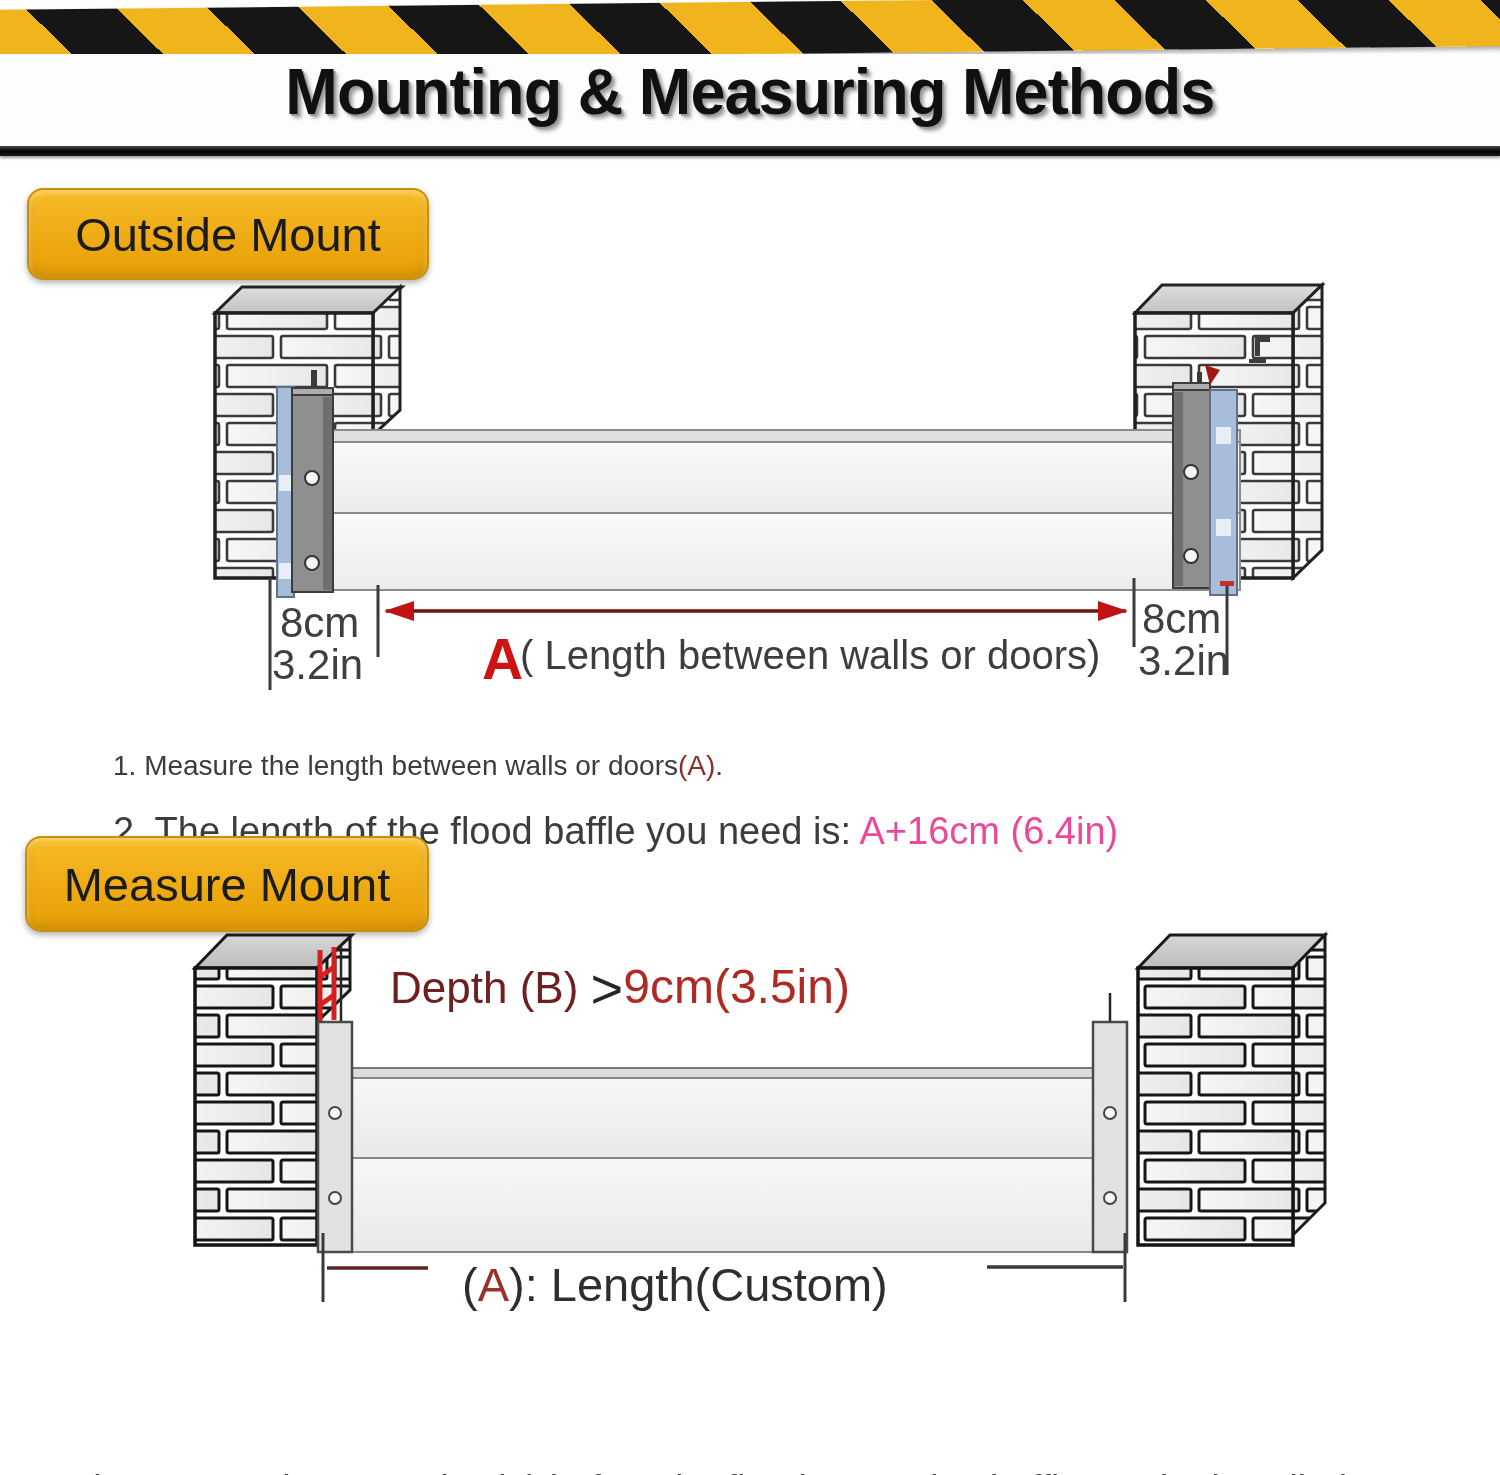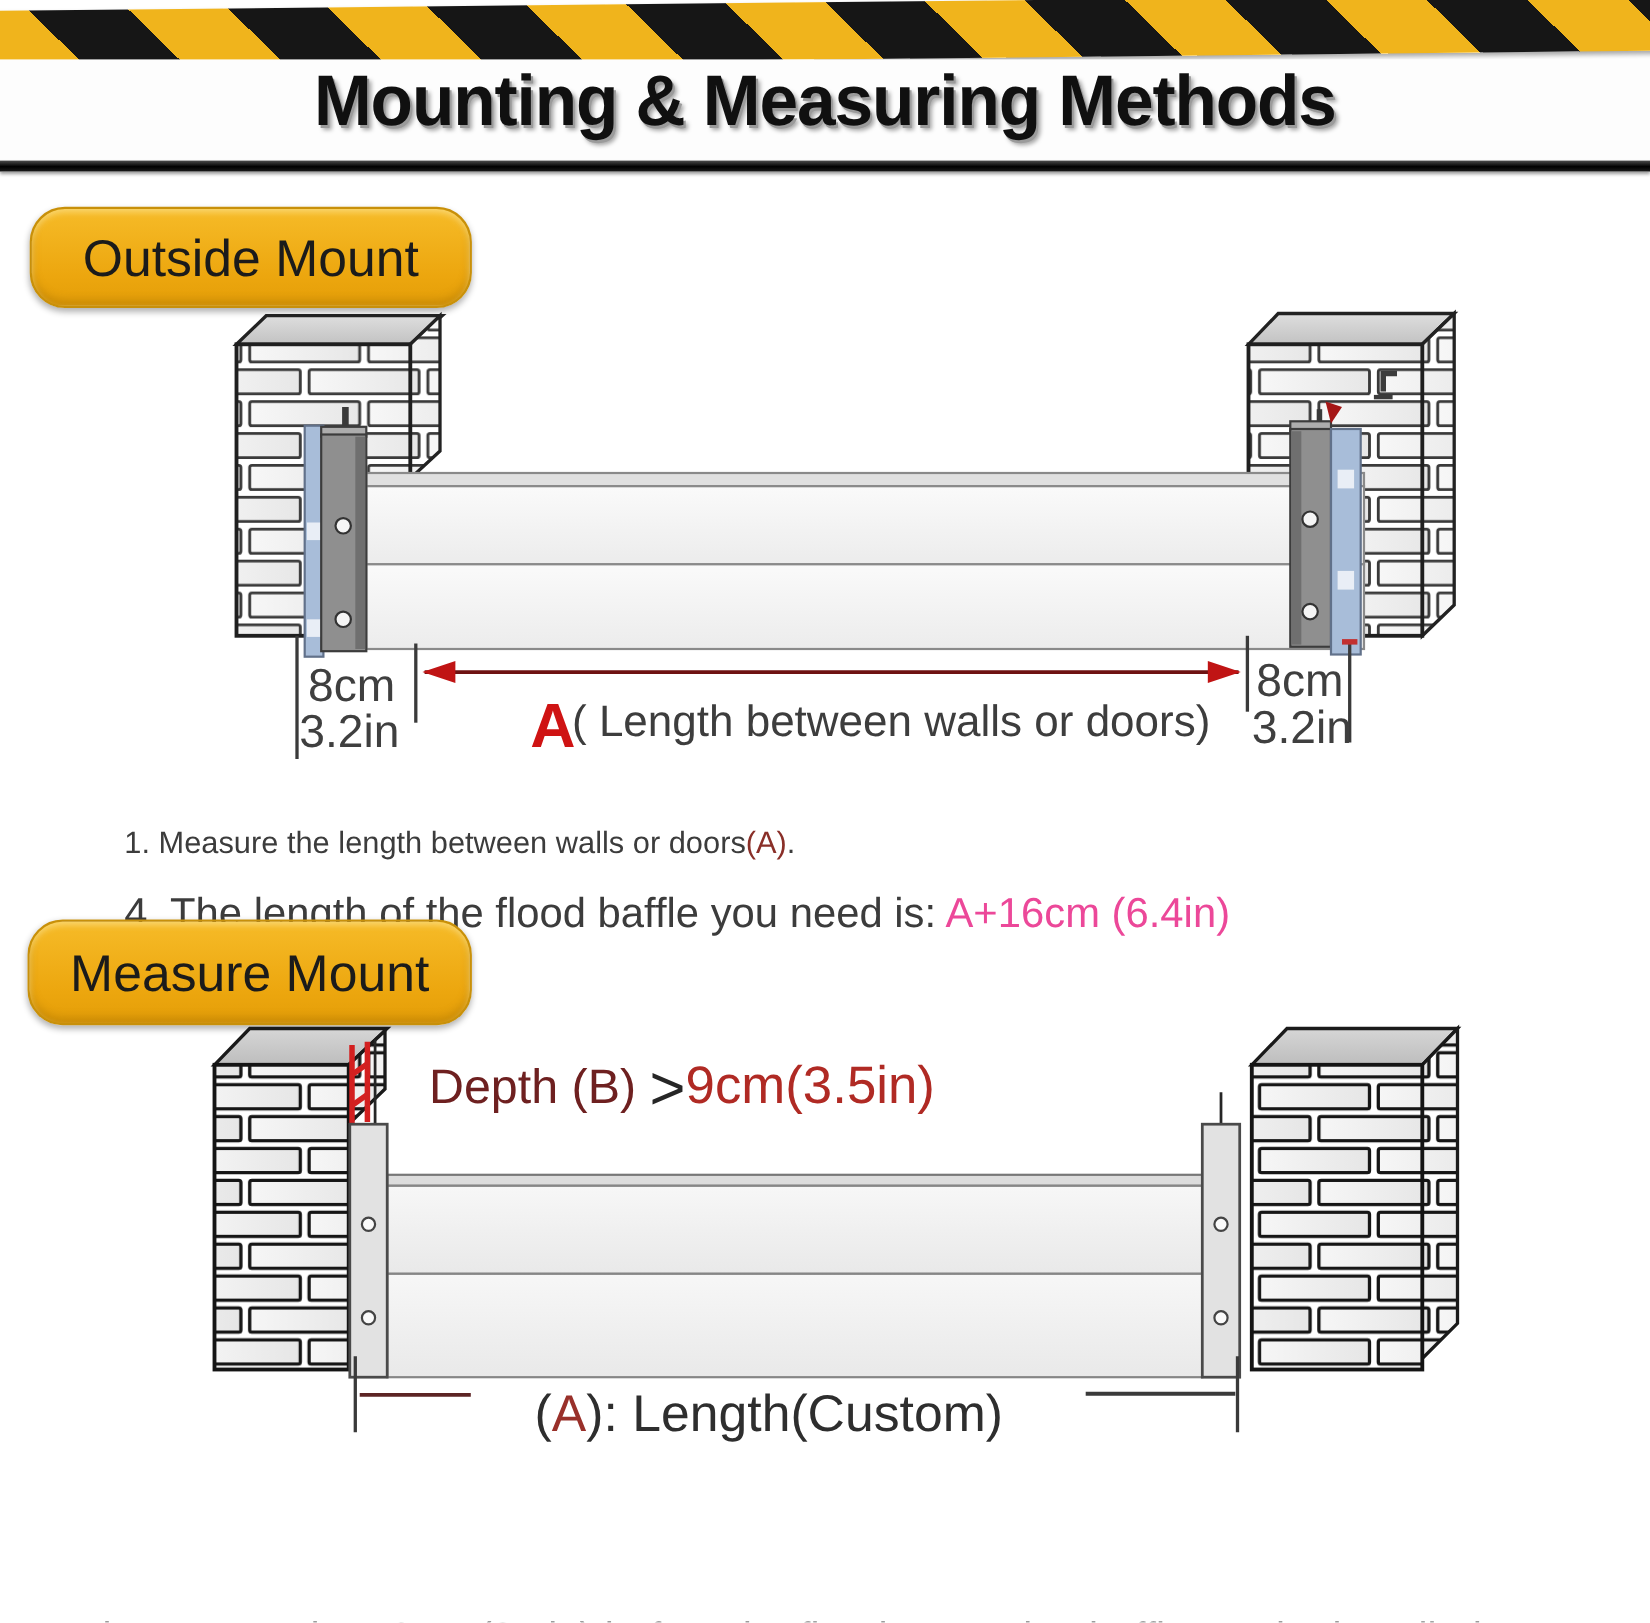--- a/index.html
+++ b/index.html
@@ -15,40 +15,40 @@
   .title-band h1{margin:0;font-size:65px;font-weight:700;letter-spacing:-1px;color:#101010;
                  transform:scaleX(0.97);
                  text-shadow:2px 2px 0 #9b9b9b,4px 4px 4px rgba(0,0,0,.35);}
   .title-rule{position:absolute;top:146px;left:0;right:0;height:10px;
               background:linear-gradient(#4b4b4b,#000 55%,#1c1c1c);
               box-shadow:0 2px 3px rgba(0,0,0,.4);}
 
   
   .badge{position:absolute;display:flex;align-items:center;justify-content:center;
          background:linear-gradient(#f6bb28,#eca60e 70%,#e49e08);
-         border:2px solid #c8900a;border-radius:32px;
+         border:2px solid #c8900a;border-radius:16px;
          box-shadow:0 3px 6px rgba(0,0,0,.3), inset 0 3px 6px rgba(255,235,160,.6), inset 0 -5px 8px rgba(150,100,0,.35);}
   .badge span{font-size:47px;color:#1b1b1b;}
   .badge-outside{left:27px;top:188px;width:398px;height:88px;}
   .badge-inside{left:25px;top:836px;width:400px;height:92px;}
 
   
   .diagram{position:absolute;}
   .diagram-outside{left:170px;top:275px;width:1250px;height:440px;}
   .diagram-inside{left:170px;top:925px;width:1250px;height:410px;}
   text.dim{font-family:"Liberation Sans","DejaVu Sans",sans-serif;font-size:42px;fill:#3f3f3f;}
   text.dimlabel{font-family:"Liberation Sans","DejaVu Sans",sans-serif;font-size:40px;fill:#3d3d3d;}
   text.bigA{font-family:"Liberation Sans","DejaVu Sans",sans-serif;font-size:57px;font-weight:700;fill:#cf1313;}
 
   
   .depth-label{position:absolute;left:390px;top:956px;white-space:nowrap;}
   .depth-label .d1{font-size:44px;color:#6e2020;}
   .depth-label .d2{font-size:56px;color:#262626;vertical-align:-5px;}
   .depth-label .d3{font-size:48px;color:#b02a24;margin-top:48px;}
-  .length-label{position:absolute;left:462px;top:1257px;white-space:nowrap;font-size:47px;color:#2e2e2e;margin-left:24px;}
+  .length-label{position:absolute;left:462px;top:1257px;white-space:nowrap;font-size:47px;color:#2e2e2e;}
   .length-label .la{color:#99302a;}
 
   
   .step{position:absolute;white-space:nowrap;color:#3c3c3c;}
   .step .maroon{color:#8a2f28;}
   .step .red{color:#ec4899;}
   .so1{left:113px;top:722px;font-size:28px;}
   .so2{left:113px;top:772px;font-size:38px;}
   .si1{left:92px;top:1337px;font-size:37px;}
   .si2{left:86px;top:1389px;font-size:37px;}
@@ -154,21 +154,21 @@
       <text class="dim" x="110" y="362">8cm</text>
       <text class="dim" x="102" y="404">3.2in</text>
       <text class="dim" x="972" y="358">8cm</text>
       <text class="dim" x="968" y="400">3.2in</text>
       <text class="bigA" x="312" y="404">A</text>
       <text class="dimlabel" x="350" y="394">( Length between walls or doors)</text>
     </g>
   </svg>
 
   <p class="step so1"><span>1. Measure the length between walls or doors</span><span class="maroon">(A)</span><span>.</span></p>
-  <p class="step so2"><span>4. The length of the flood baffle you need is: </span><span class="red">A+16cm (6.4in)</span></p>
+  <p class="step so2"><span>2. The length of the flood baffle you need is: </span><span class="red">A+16cm (6.4in)</span></p>
 
   <div class="badge badge-inside">
     <span>Measure Mount</span>
   </div>
 
   <svg class="diagram diagram-inside" viewBox="0 0 1250 410">
     <defs>
       <linearGradient id="bgrad2" x1="0" y1="0" x2="1" y2="0">
         <stop offset="0" stop-color="#f6f6f6"></stop>
           <stop offset="1" stop-color="#e6e6e6"></stop>

